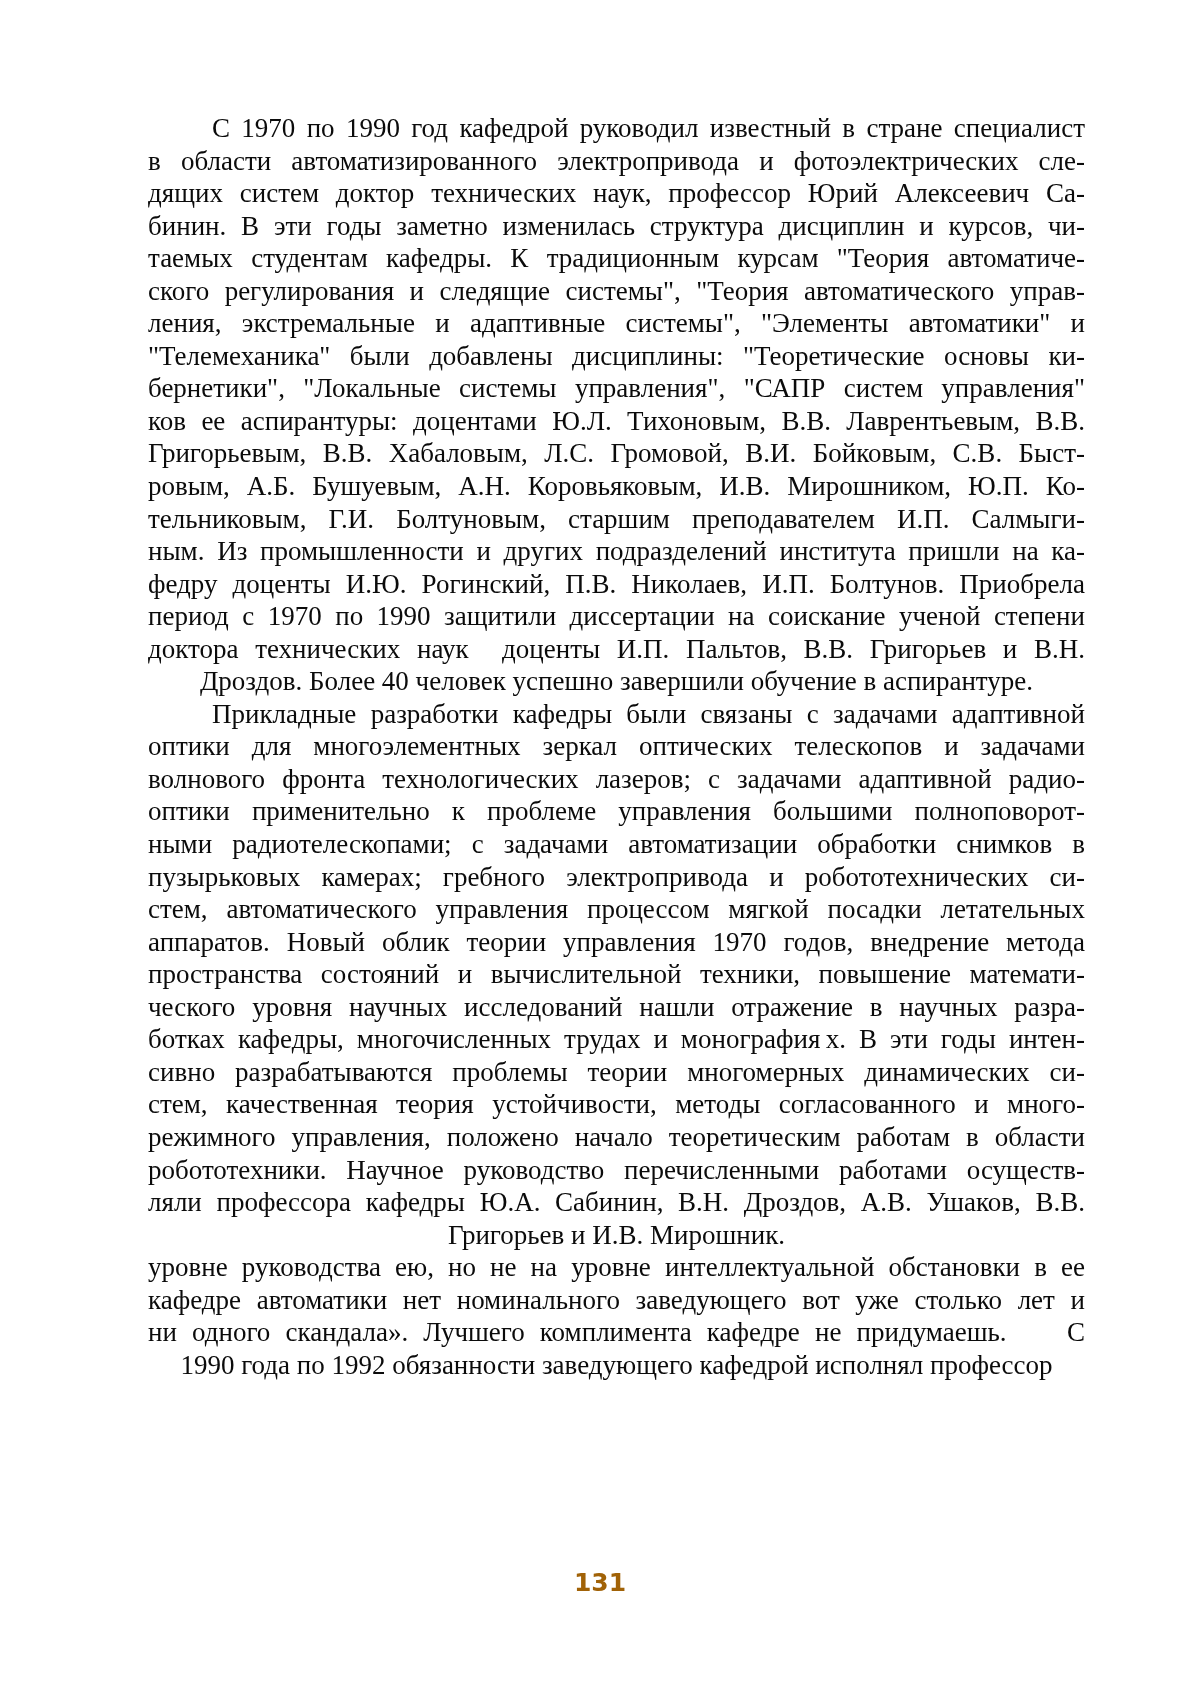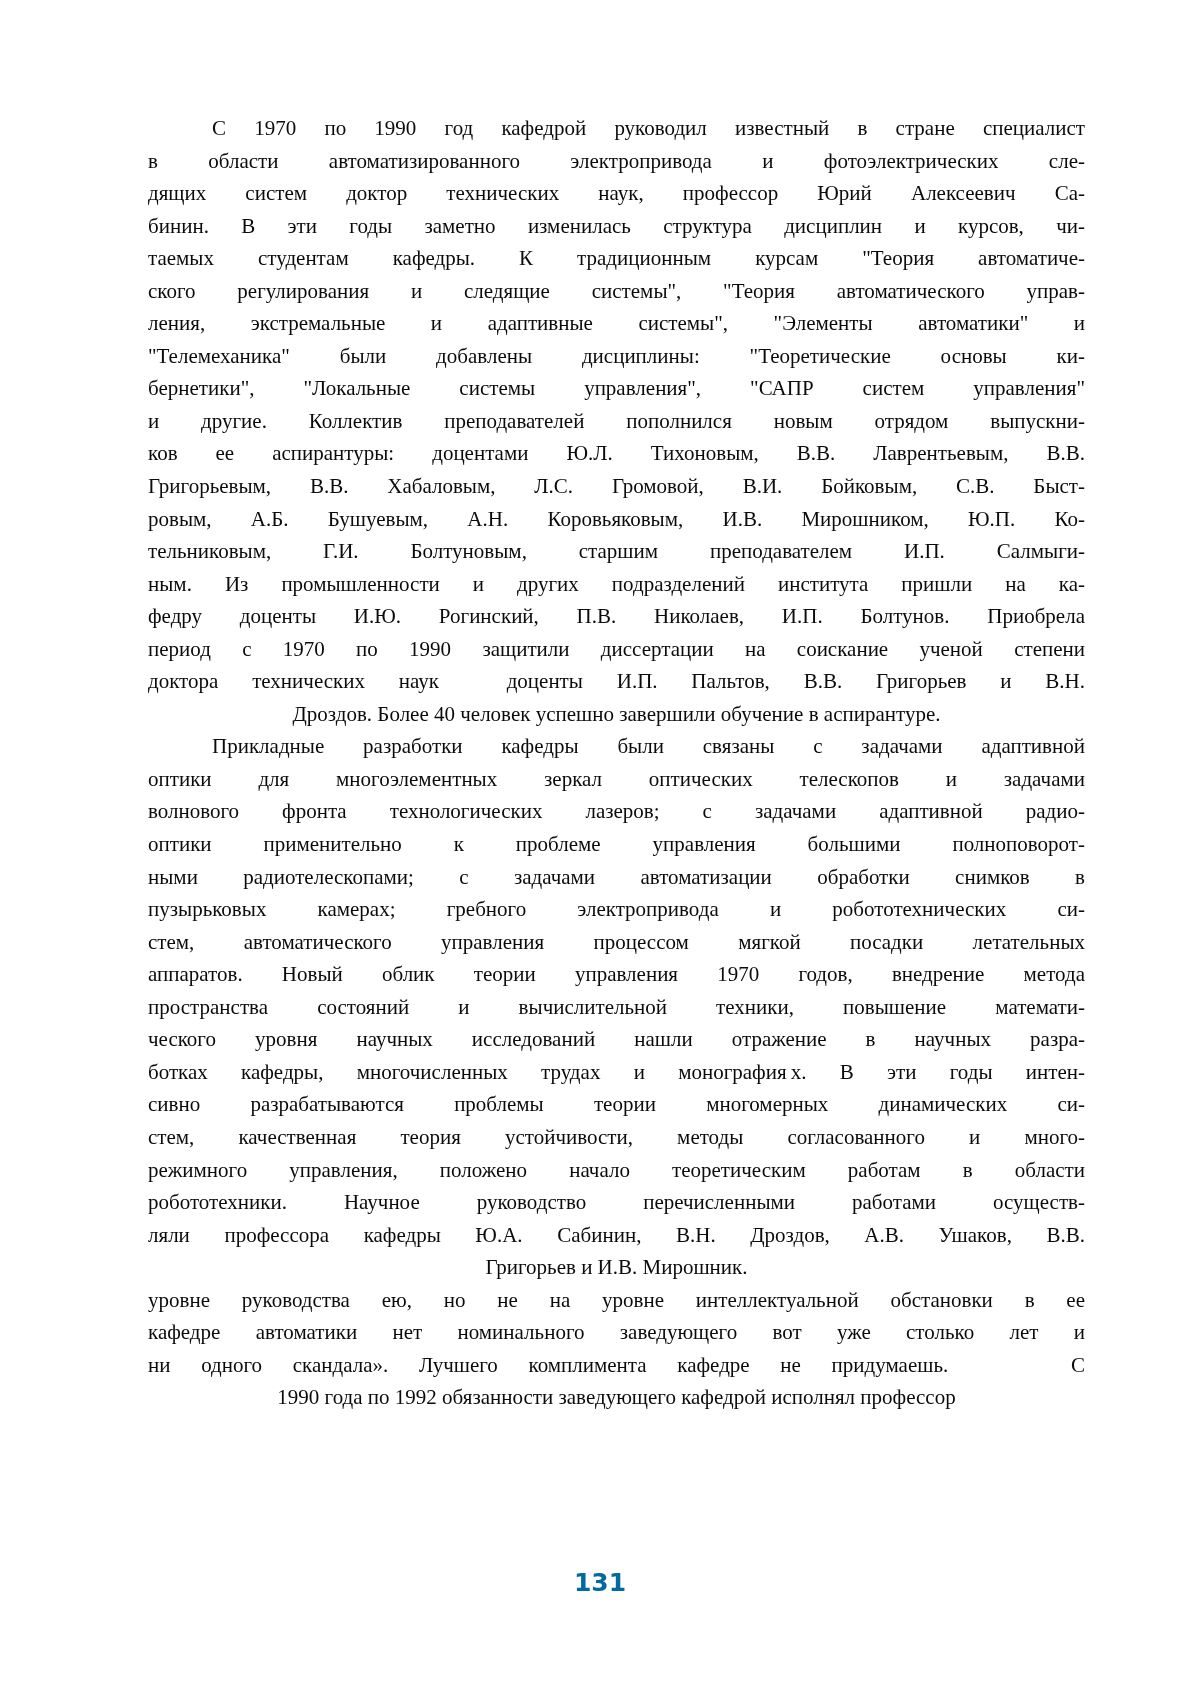--- a/index.html
+++ b/index.html
@@ -22,21 +22,21 @@
     top: 112px;
     width: 937px;
   }
   .paragraph {
     margin: 0;
     padding: 0;
   }
   .line {
     height: 32.55px;
     overflow: hidden;
-    font-size: 21px;
+    font-size: 27px;
     line-height: 32.55px;
     text-align: justify;
   }
   
   .line::after {
     content: "";
     display: inline-block;
     width: 100%;
     height: 0;
   }
@@ -51,39 +51,38 @@
   }
   .page-number {
     position: absolute;
     top: 1568px;
     left: 0;
     width: 1200px;
     text-align: center;
     font-family: "DejaVu Sans", sans-serif;
     font-weight: 700;
     font-size: 25px;
-    color: #0369a1;
+    color: #a16207;
   }
 </style>
 </head>
 <body>
 
 <div class="page">
   <div class="textblock">
       <div class="paragraph">
         <div class="line indent">С 1970 по 1990 год кафедрой руководил известный в стране специалист</div>
         <div class="line">в области автоматизированного электропривода и фотоэлектрических сле-</div>
         <div class="line">дящих систем доктор технических наук, профессор Юрий Алексеевич Са-</div>
         <div class="line">бинин. В эти годы заметно изменилась структура дисциплин и курсов, чи-</div>
         <div class="line">таемых студентам кафедры. К традиционным курсам "Теория автоматиче-</div>
         <div class="line">ского регулирования и следящие системы", "Теория автоматического управ-</div>
         <div class="line">ления, экстремальные и адаптивные системы", "Элементы автоматики" и</div>
         <div class="line">"Телемеханика" были добавлены дисциплины: "Теоретические основы ки-</div>
         <div class="line">бернетики", "Локальные системы управления", "САПР систем управления"</div>
-        <div class="line">и другие. Коллектив преподавателей пополнился новым отрядом выпускни-</div>
         <div class="line">ков ее аспирантуры: доцентами Ю.Л. Тихоновым, В.В. Лаврентьевым, В.В.</div>
         <div class="line">Григорьевым, В.В. Хабаловым, Л.С. Громовой, В.И. Бойковым, С.В. Быст-</div>
         <div class="line">ровым, А.Б. Бушуевым, А.Н. Коровьяковым, И.В. Мирошником, Ю.П. Ко-</div>
         <div class="line">тельниковым, Г.И. Болтуновым, старшим преподавателем И.П. Салмыги-</div>
         <div class="line">ным. Из промышленности и других подразделений института пришли на ка-</div>
         <div class="line">федру доценты И.Ю. Рогинский, П.В. Николаев, И.П. Болтунов. Приобрела</div>
         <div class="line">период с 1970 по 1990 защитили диссертации на соискание ученой степени</div>
         <div class="line">доктора технических наук&nbsp; доценты И.П. Пальтов, В.В. Григорьев и В.Н.</div>
         <div class="line para-end">Дроздов. Более 40 человек успешно завершили обучение в аспирантуре.</div>
       </div>

